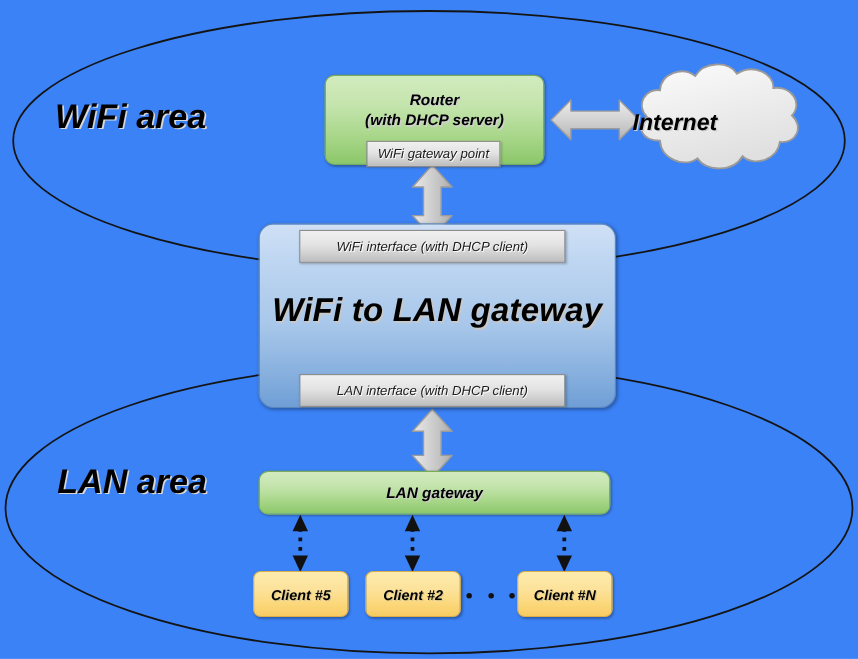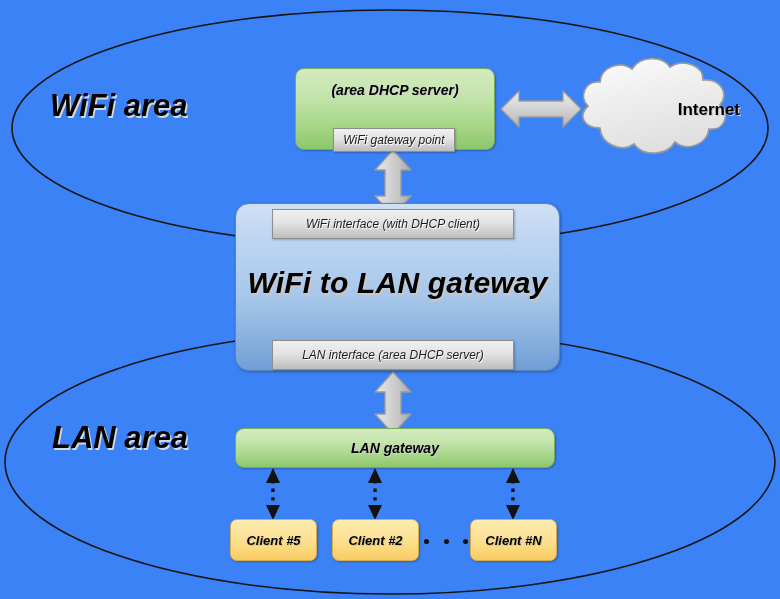--- a/index.html
+++ b/index.html
@@ -124,23 +124,24 @@
     justify-content: center;
   }
   #ap-iface  { left: 333px; top: 128px; width: 122px; height: 24px; }
   #wifi-iface{ left: 272px; top: 209px; width: 242px; height: 30px; }
   #lan-iface { left: 272px; top: 340px; width: 242px; height: 30px; }
   #internet-label {
     position: absolute;
     left: 575px;
     top: 100px;
     width: 165px;
-    text-align: right;
+    text-align: left;
+    font-style: italic;
     font-weight: bold;
-    font-size: 17px;
+    font-size: 21px;
     color: #000000;
     text-shadow: 1.2px 1.2px 0 #cacaca;
   }
 
   
   #client-ellipsis {
     position: absolute;
     left: 424px;
     top: 531px;
     width: 44px;
@@ -244,30 +245,31 @@
     </g>
   </svg>
 
   <div class="area-label" id="wifi-area-label">WiFi area</div>
   <div class="area-label" id="lan-area-label">LAN area</div>
 
   <div id="internet-label">Internet</div>
 
   <div class="node node-green" id="router-box">
     <div class="node-title" id="router-title">
-      <div>(area DHCP server)</div>
+      <div>Router</div>
+      <div>(with DHCP server)</div>
     </div>
   </div>
   <div class="iface" id="ap-iface">WiFi gateway point</div>
 
   <div class="node node-blue" id="gateway-box">
     <div class="node-title" id="gateway-title">WiFi to LAN gateway</div>
   </div>
   <div class="iface" id="wifi-iface">WiFi interface (with DHCP client)</div>
-  <div class="iface" id="lan-iface">LAN interface (area DHCP server)</div>
+  <div class="iface" id="lan-iface">LAN interface (with DHCP client)</div>
 
   <div class="node node-green" id="lan-switch">
     <div class="node-title" id="lan-switch-title">LAN gateway</div>
   </div>
 
   <div class="node node-yellow client-box" id="client-1">
     <div class="node-title client-title">Client #5</div>
   </div>
   <div class="node node-yellow client-box" id="client-2">
     <div class="node-title client-title">Client #2</div>

